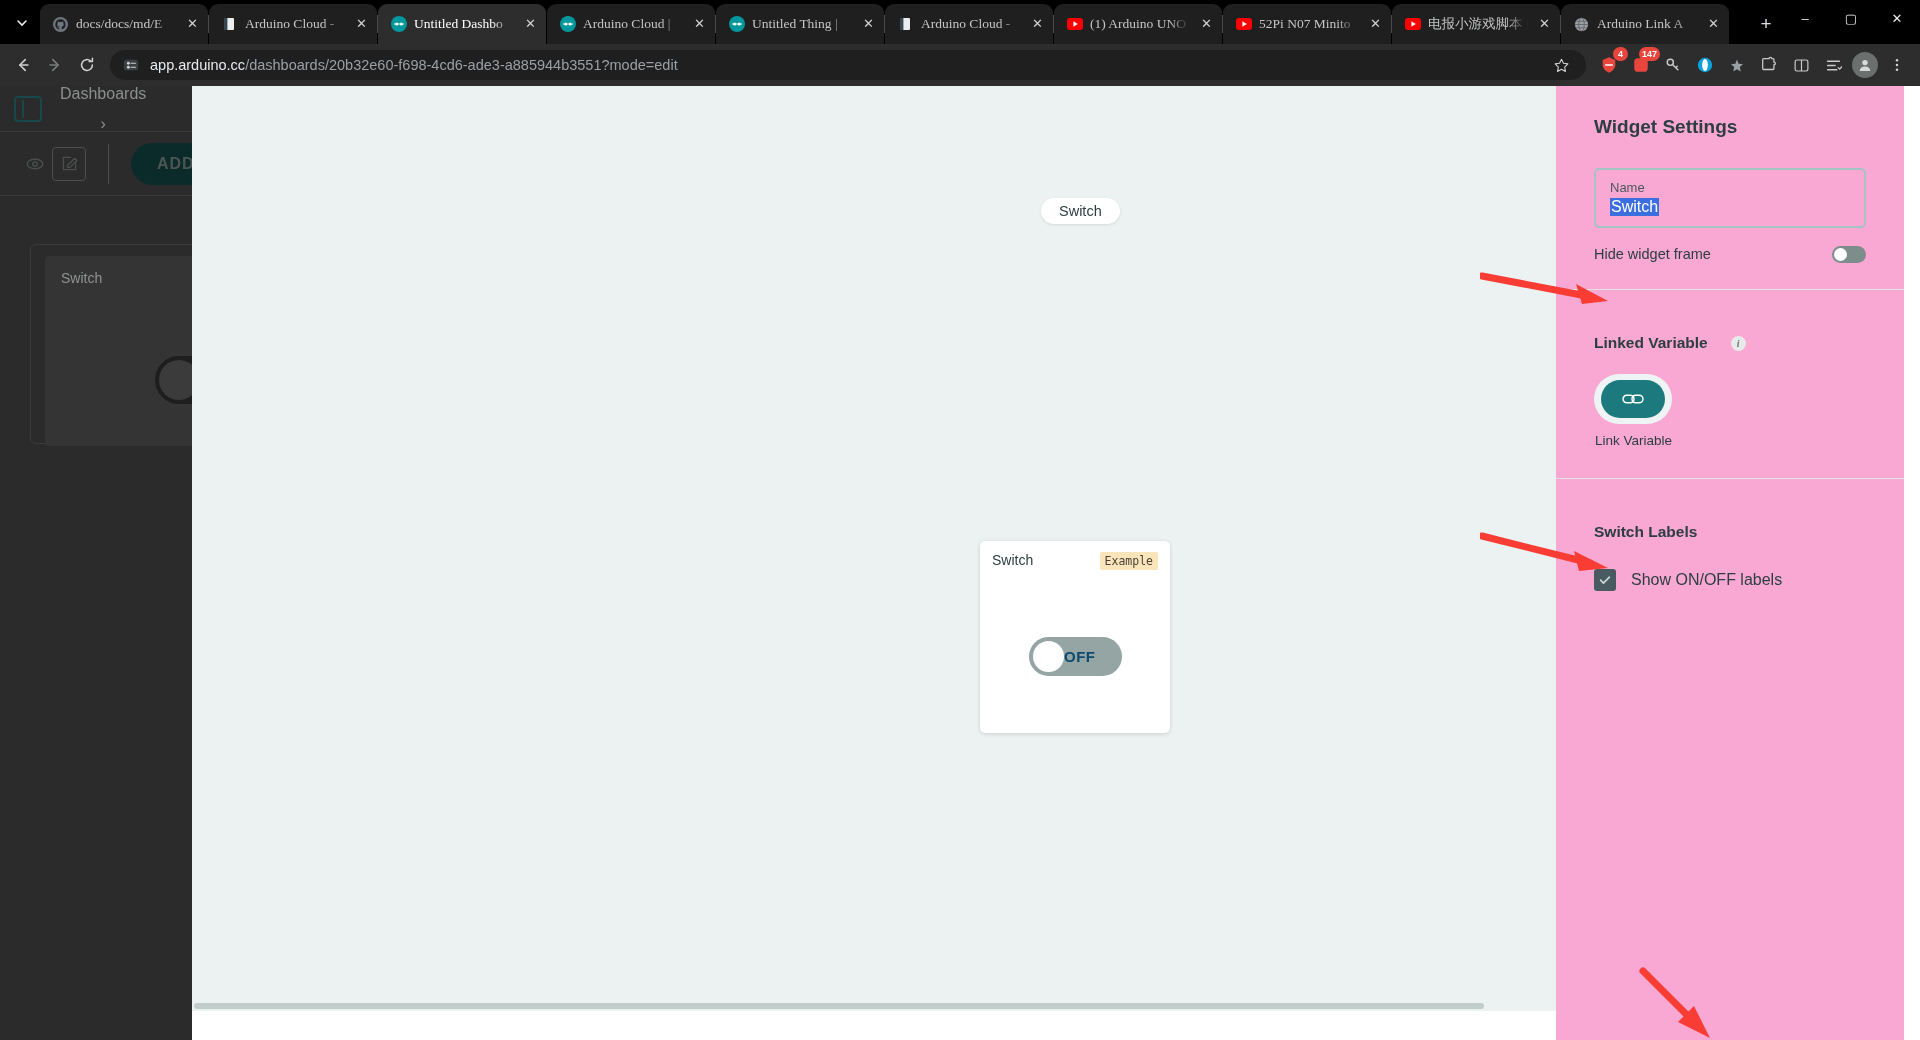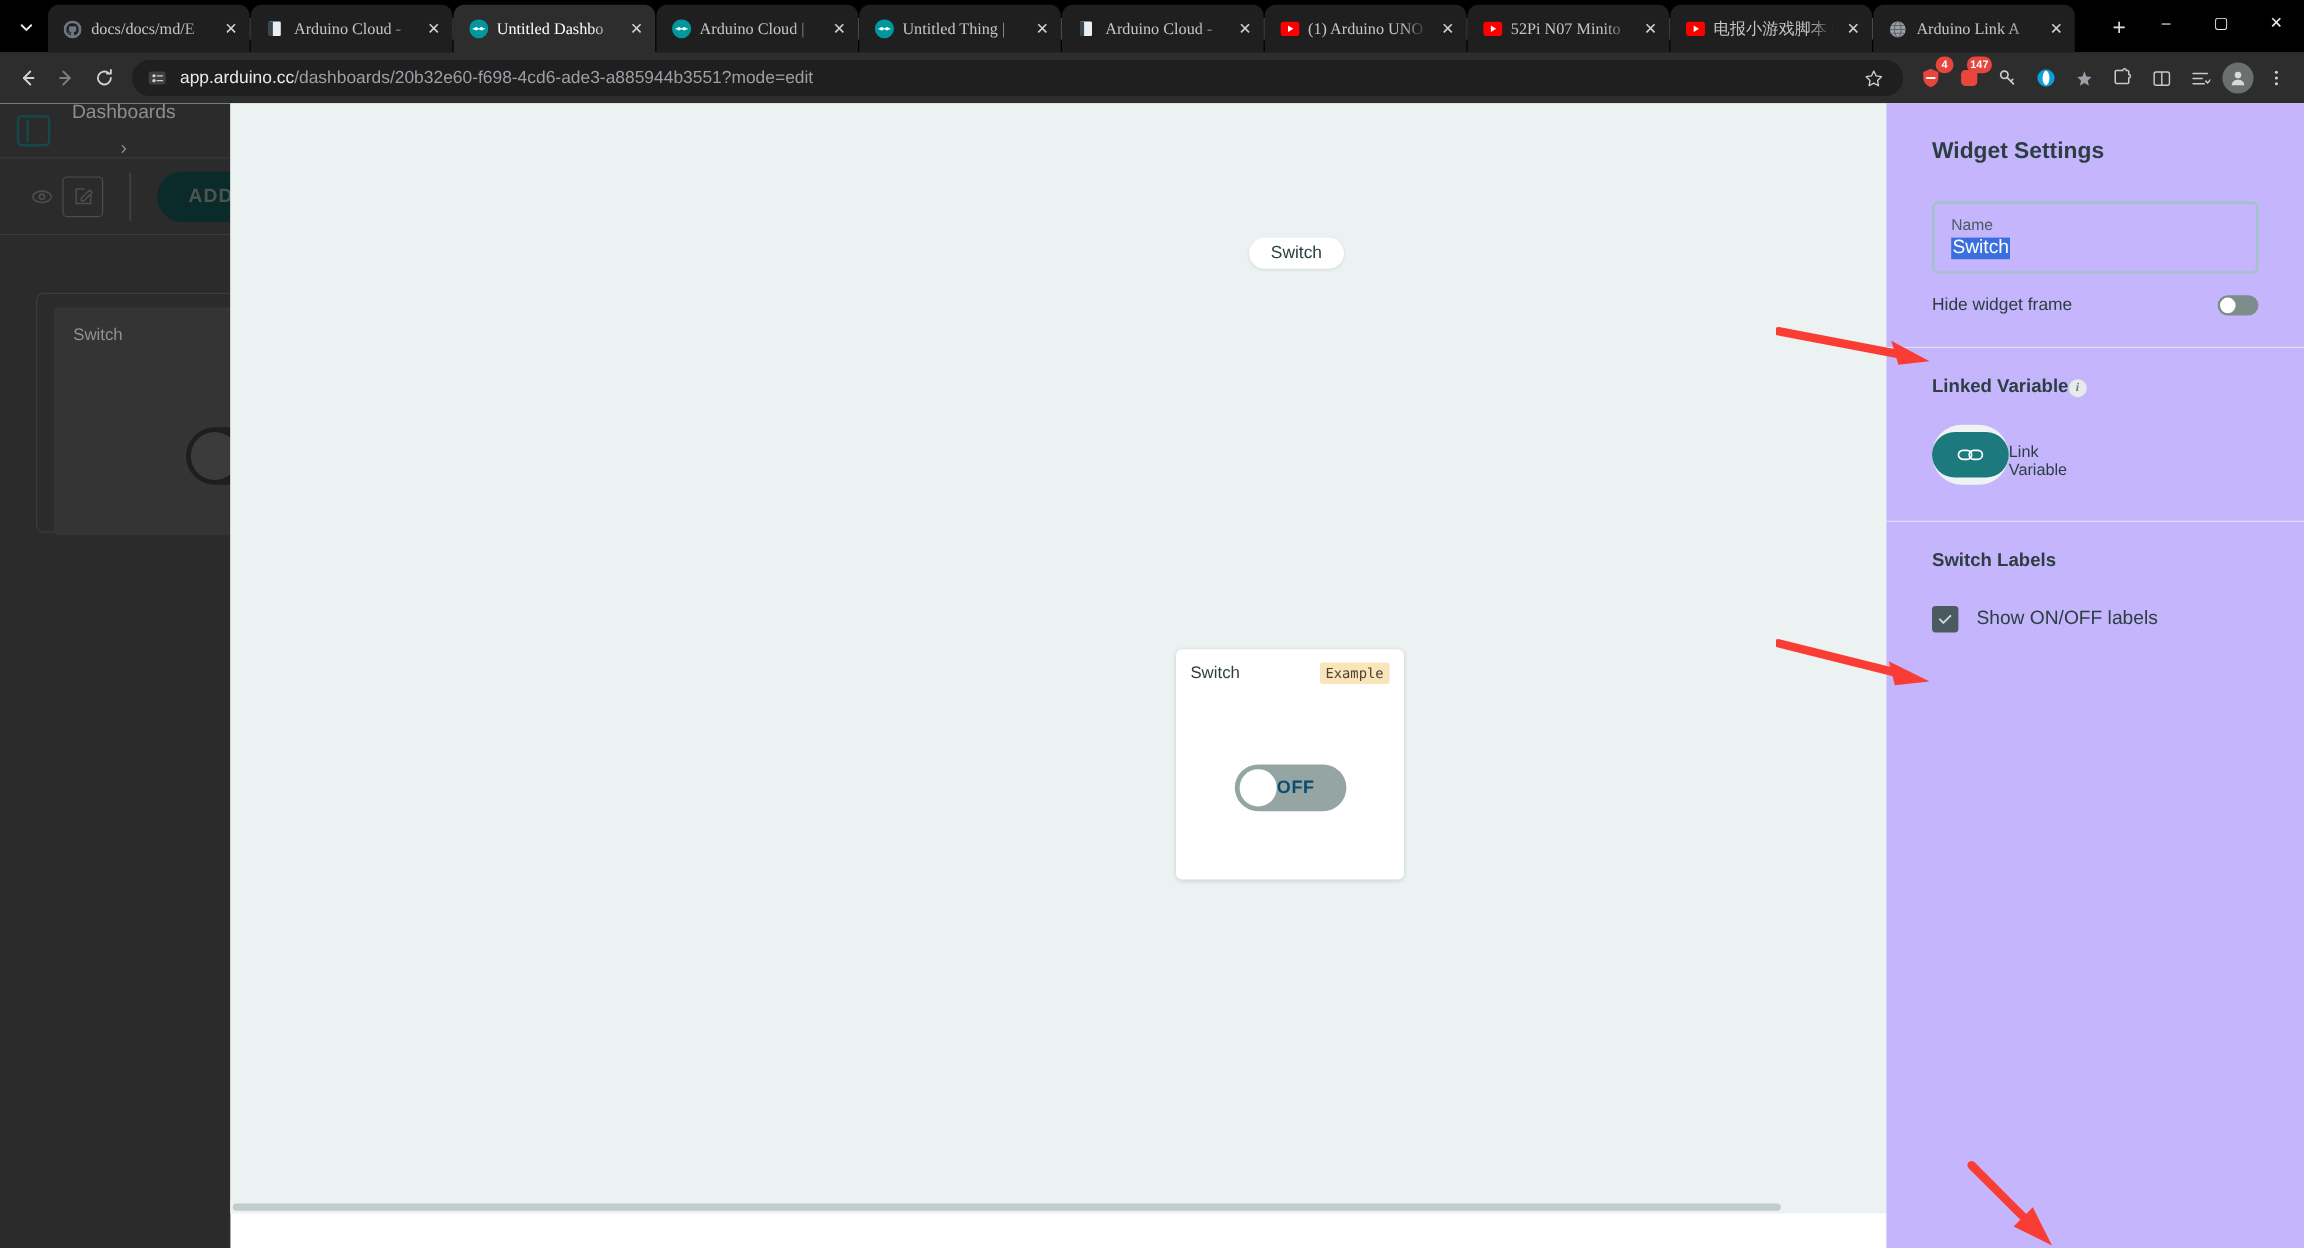--- a/index.html
+++ b/index.html
@@ -332,23 +332,23 @@
     color: #0c4a6e;
     font-weight: bold;
     font-size: 15px;
     letter-spacing: 0.5px;
     padding-right: 4px;
   }
 
   
   .settings {
     position: absolute;
-    right: 0; top: 0;
+    right: 16px; top: 0;
     width: 348px; height: 954px;
-    background: #c4b5fd;
+    background: #f9a8d4;
     padding: 0 38px;
   }
   .settings-title {
     font-size: 19px;
     font-weight: bold;
     color: #2c3e41;
     padding-top: 30px;
   }
   .field-box {
     margin-top: 30px;
@@ -387,22 +387,22 @@
   }
   .hr {
     height: 1px;
     background: #dde4e3;
     margin: 26px -38px 0 -38px;
   }
   .sec-title {
     font-size: 15.5px;
     font-weight: bold;
     color: #2c3e41;
-    margin-top: 24px;
-    display: flex; align-items: center; gap: 0;
+    margin-top: 44px;
+    display: flex; align-items: center; gap: 23px;
   }
   .info-dot {
     width: 15px; height: 15px;
     border-radius: 50%;
     background: #e6ebea;
     color: #6c7a79;
     font-size: 10px;
     font-style: italic;
     display: flex; align-items: center; justify-content: center;
     font-family: "Liberation Serif", serif;
@@ -410,22 +410,22 @@
   .sec-desc {
     margin-top: 16px;
     font-size: 14px;
     line-height: 1.45;
     color: #3d4e50;
   }
   .linkvar-wrap {
     margin-top: 22px;
     width: 78px;
     display: flex;
-    flex-direction: row;
-    align-items: center;
+    flex-direction: column;
+    align-items: flex-end;
   }
   .linkvar-halo {
     width: 78px; height: 50px;
     background: #eef3f3;
     border-radius: 25px;
     display: flex; align-items: center; justify-content: center;
   }
   .linkvar-btn {
     width: 64px; height: 38px;
     background: #1c7a7e;

